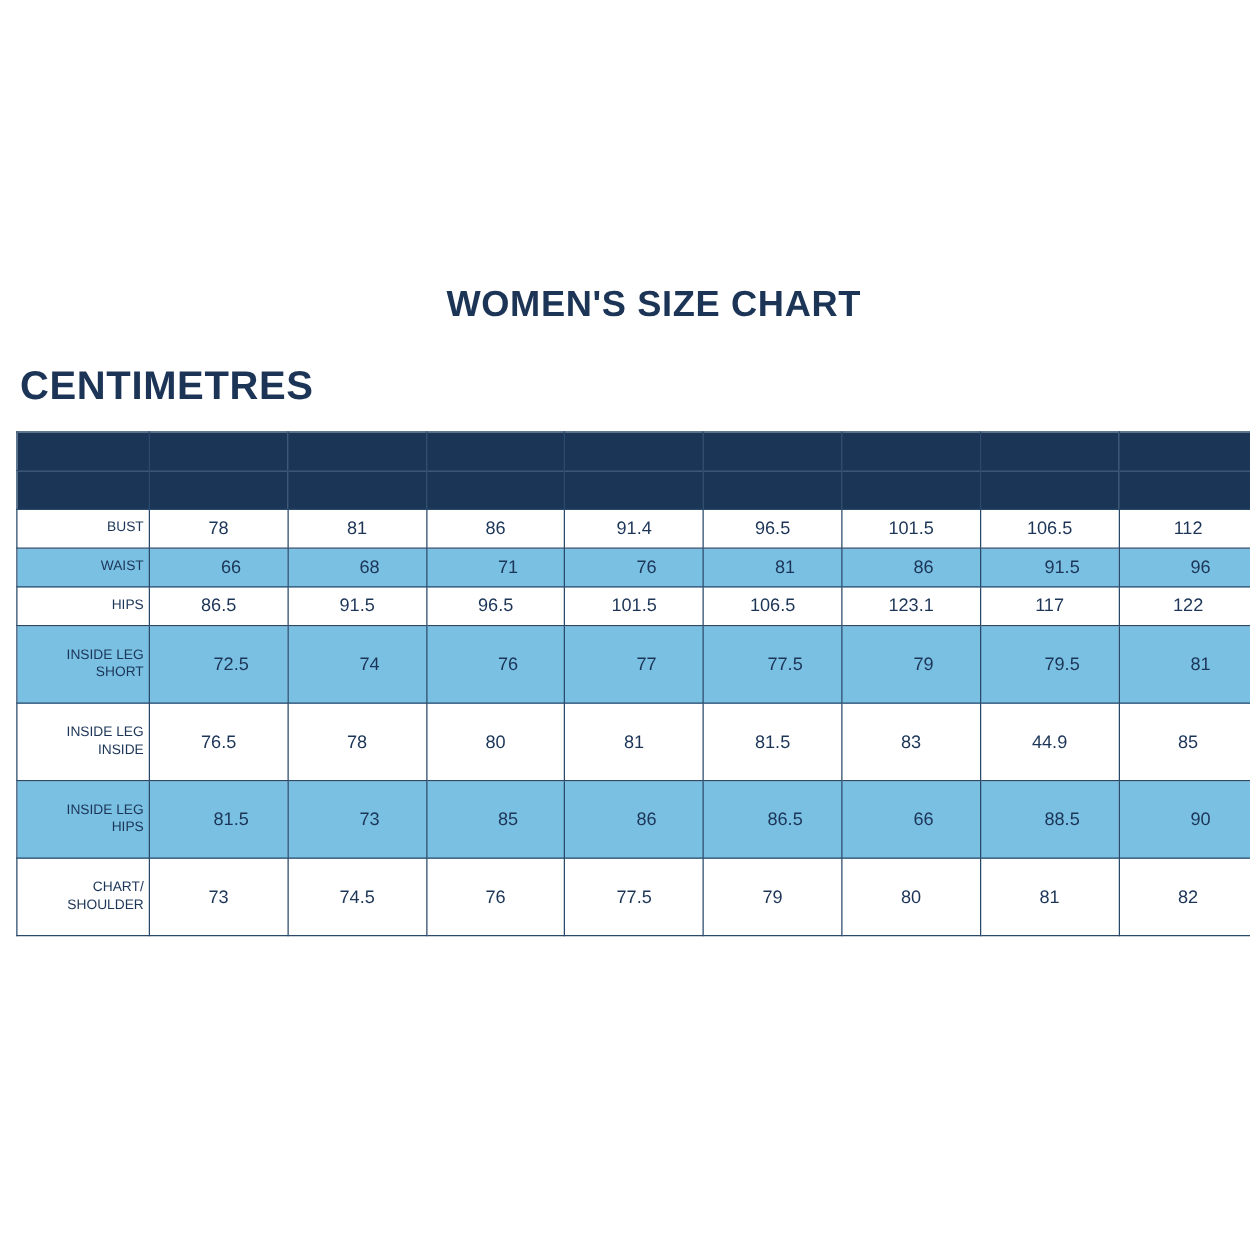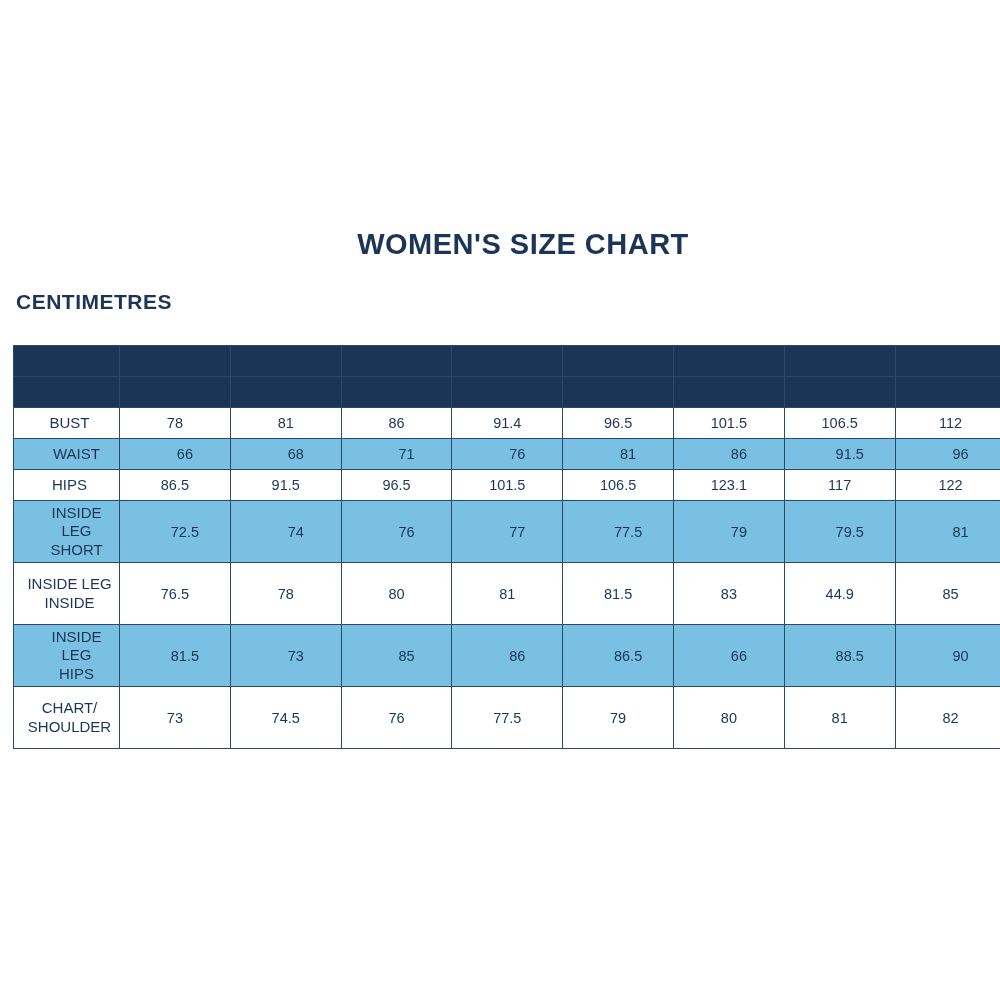--- a/index.html
+++ b/index.html
@@ -29,21 +29,21 @@
     font-size: 29px;
     font-weight: bold;
     letter-spacing: 0.5px;
     color: #1c3557;
     padding-left: 23px;
   }
   .unit-label {
     position: absolute;
     top: 290px;
     left: 16px;
-    font-size: 21px;
+    font-size: 32px;
     font-weight: bold;
     letter-spacing: 0.5px;
     color: #1c3557;
   }
   .table-wrap {
     position: absolute;
     top: 345px;
     left: 13px;
     width: 974px;
   }
@@ -73,23 +73,23 @@
     letter-spacing: 0.4px;
     border-color: #1b3557;
     font-size: 14.5px;
     height: 31px;
   }
   .hdr td.rowlabel, .hdr th.rowlabel {
     text-align: left;
     padding-left: 10px;
   }
   tbody td.rowlabel {
-    text-align: center;
+    text-align: right;
     padding-left: 10px;
-    font-size: 15px;
+    font-size: 11px;
     line-height: 1.22;
   }
   tr.band-white td { background: #ffffff; }
   tr.band-blue td  { background: #79c0e3; padding-left: 24px; }
   tr.tall td { height: 62px; }
   .two-line { display: block; }
 </style>
 </head>
 <body>
 

